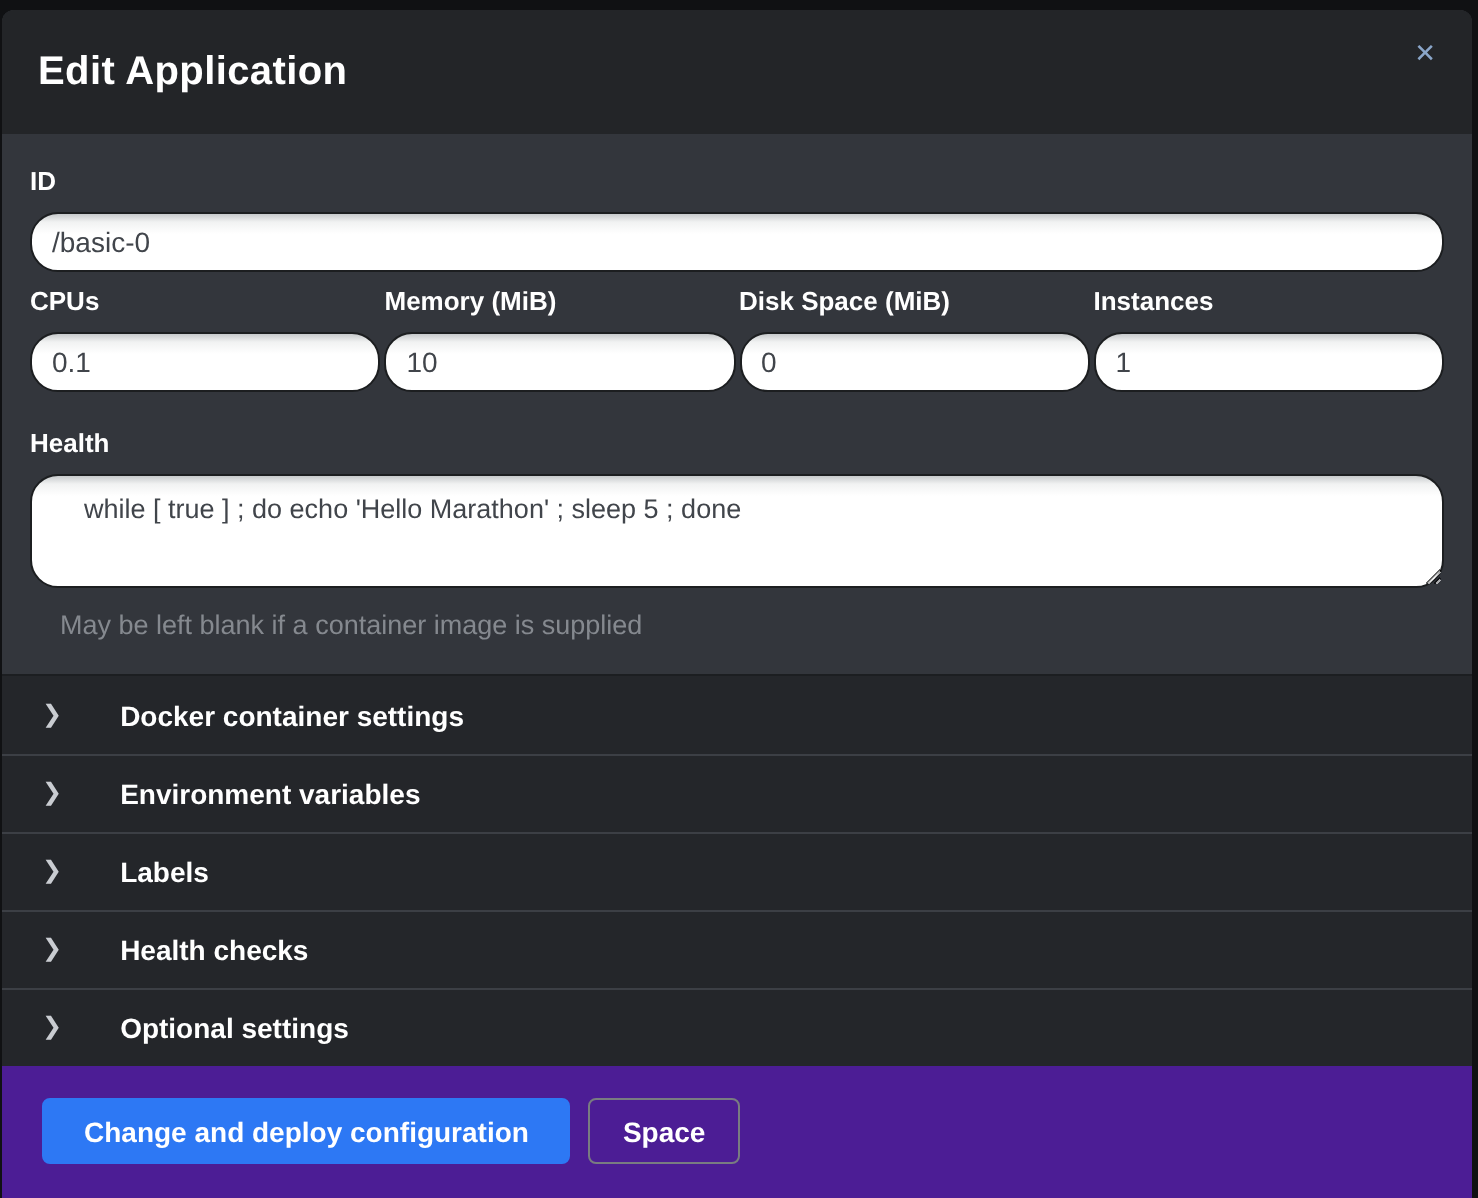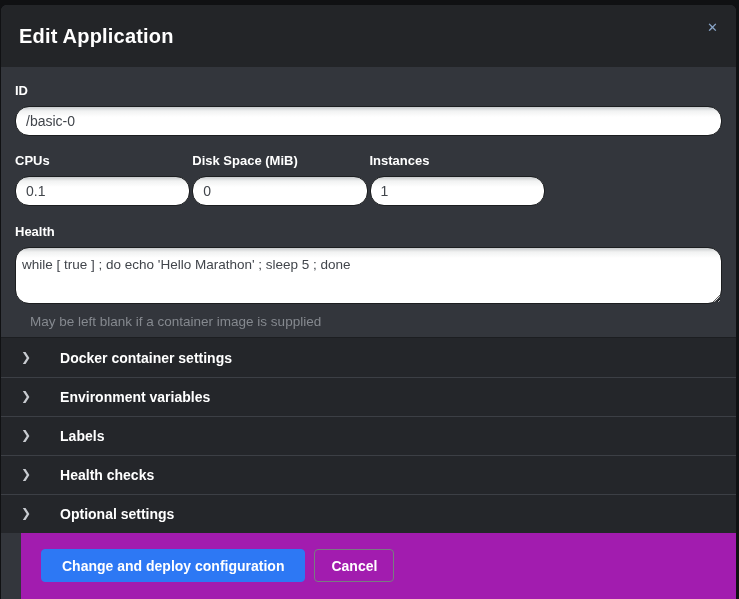--- a/index.html
+++ b/index.html
@@ -64,26 +64,26 @@
     border-radius: 14px;
     background: linear-gradient(180deg, #c7cacc 0px, #f1f2f2 4px, #ffffff 10px);
     color: #41454b;
     font-size: 14px;
     font-family: "Liberation Sans", "DejaVu Sans", sans-serif;
     outline: none;
   }
   .text-input { height: 30px; padding: 0 10px; }
   .cmd-textarea {
     height: 57px;
-    padding: 8px 6px;
+    padding: 8px 26px;
     font-size: 13.5px;
     resize: vertical;
     line-height: 1.35;
   }
-  .id-group { margin-bottom: 17px; }
+  .id-group { margin-bottom: 7px; }
   .num-row {
     display: grid;
     grid-template-columns: repeat(4, 1fr);
     gap: 2px;
     margin-bottom: 18px;
   }
   .cmd-group { margin-bottom: 0; }
   .help-text {
     margin-top: 6px;
     color: #85898f;
@@ -114,26 +114,25 @@
   }
   .accordion-label {
     color: #ffffff;
     font-size: 14px;
     font-weight: 700;
     padding-left: 18px;
   }
   
   .modal-footer {
     flex: 1 1 auto;
-    background: #a21caf;
+    background: #4c1d95;
     padding: 16px 20px;
     display: flex;
     align-items: flex-start;
     gap: 9px;
-    margin-left: 20px;
   }
   .btn {
     height: 33px;
     border-radius: 4px;
     font-size: 14px;
     font-weight: 700;
     font-family: "Liberation Sans", "DejaVu Sans", sans-serif;
     cursor: pointer;
     line-height: 1;
   }
@@ -166,20 +165,24 @@
       <label class="field-label">ID</label>
       <input class="text-input" type="text" value="/basic-0" style="">
     </div>
 
     <div class="num-row">
       <div>
         <label class="field-label">CPUs</label>
         <input class="text-input" type="text" value="0.1" style="">
       </div>
       <div>
+        <label class="field-label">Memory (MiB)</label>
+        <input class="text-input" type="text" value="10" style="">
+      </div>
+      <div>
         <label class="field-label">Disk Space (MiB)</label>
         <input class="text-input" type="text" value="0" style="">
       </div>
       <div>
         <label class="field-label">Instances</label>
         <input class="text-input" type="text" value="1" style="">
       </div>
     </div>
 
     <div class="cmd-group">
@@ -208,16 +211,16 @@
       <span class="accordion-label">Health checks</span>
     </div>
     <div class="accordion-row">
       <span class="chevron">❯</span>
       <span class="accordion-label">Optional settings</span>
     </div>
   </div>
 
   <div class="modal-footer">
     <button class="btn btn-primary">Change and deploy configuration</button>
-    <button class="btn btn-default">Cancel</button>
+    <button class="btn btn-default">Space</button>
   </div>
 
 </div>
 
 </body></html>

